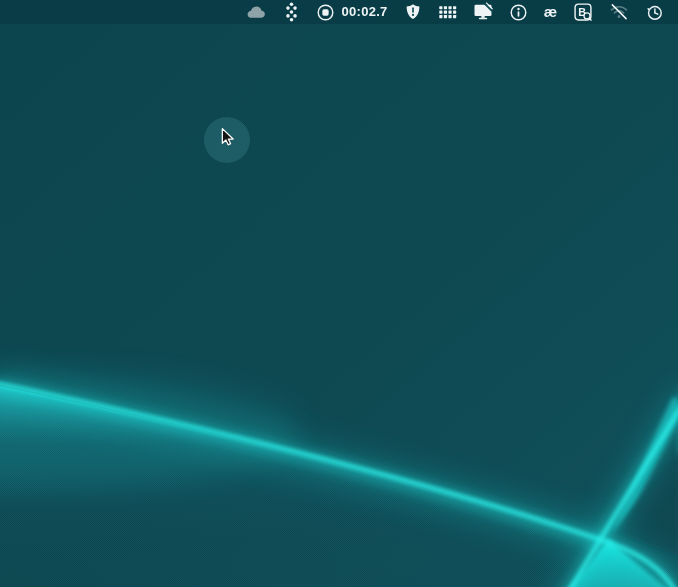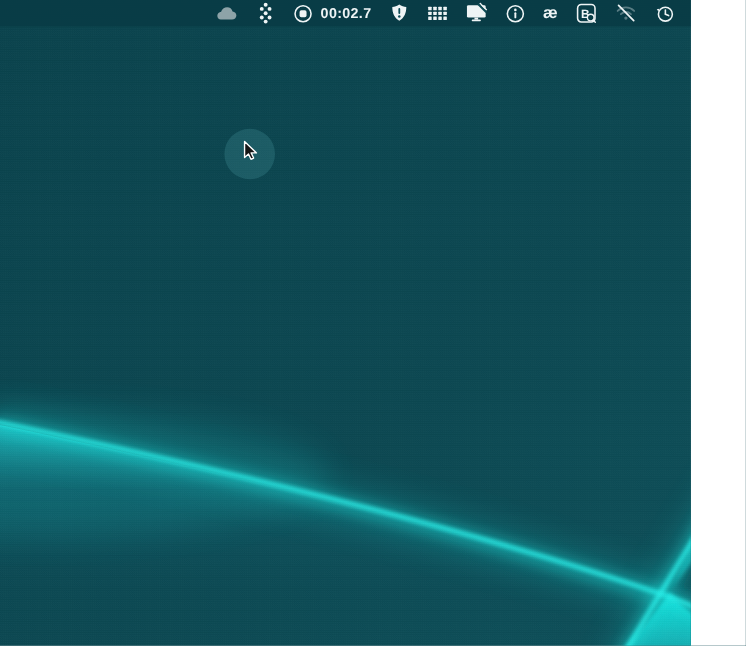--- a/index.html
+++ b/index.html
@@ -1,17 +1,17 @@
 <!DOCTYPE html>
 <html><head>
 <meta charset="utf-8">
 <style>
   html,body{margin:0;padding:0;}
   body{width:678px;height:587px;overflow:hidden;font-family:"Liberation Sans",sans-serif;}
-  .screen{position:relative;width:628px;height:587px;background:#0b4650;overflow:hidden;}
+  .screen{position:relative;width:678px;height:587px;background:#0b4650;overflow:hidden;}
   .wallpaper{position:absolute;inset:0;display:block;}
   .texture{position:absolute;inset:0;background-image:repeating-conic-gradient(rgba(255,255,255,0.018) 0% 25%, rgba(0,0,0,0.018) 0% 50%);background-size:2px 2px;pointer-events:none;}
   
   .menubar{position:absolute;top:0;left:0;right:0;height:24px;background:rgba(9,60,69,0.92);display:flex;align-items:center;justify-content:flex-end;padding-right:6px;box-sizing:border-box;}
   .mb-item{display:flex;align-items:center;height:24px;padding:0 8px;gap:6px;}
   .mb-item svg{display:block;}
   .mb-text{color:#eef4f5;font-size:13px;font-weight:bold;letter-spacing:0.3px;line-height:24px;}
   .mb-glyph{color:#eef4f5;font-size:15px;font-weight:bold;line-height:24px;}
   
   .cursor-highlight{position:absolute;left:204px;top:117px;width:46px;height:46px;border-radius:50%;background:rgba(130,225,232,0.14);}

